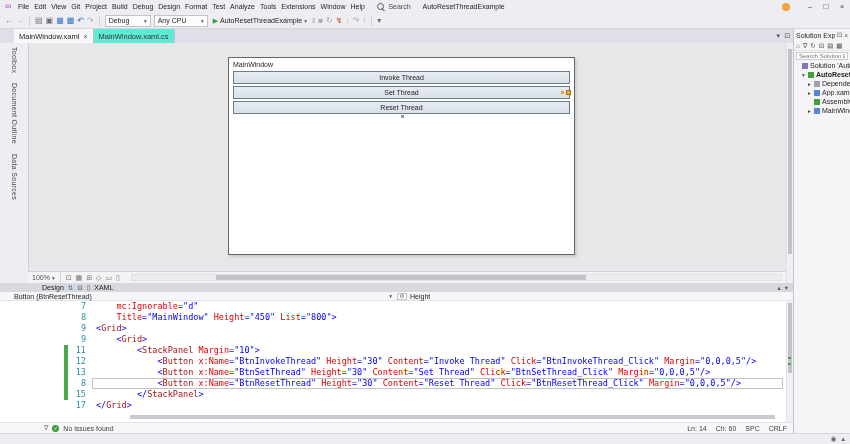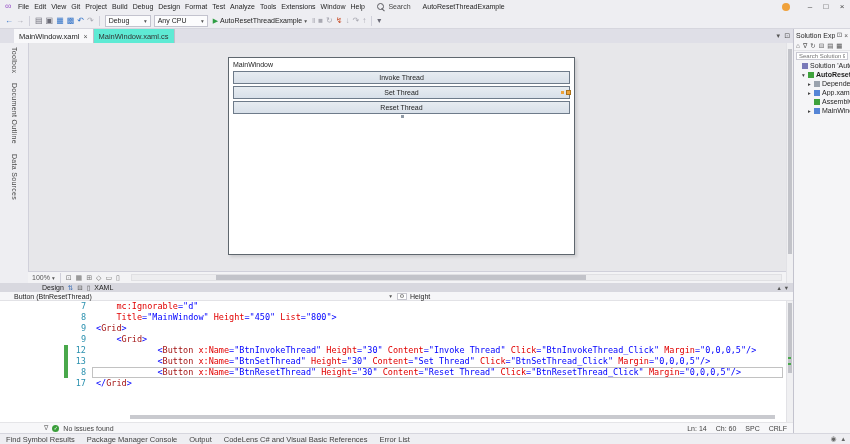--- a/index.html
+++ b/index.html
@@ -292,32 +292,42 @@
           <span class="ln">9</span>
           <span class="lc"><span class="tk-d">&lt;</span><span class="tk-e">Grid</span><span class="tk-d">&gt;</span></span>
         </div>
         <div class="code-line">
           <span class="chg"></span>
           <span class="ln">9</span>
           <span class="lc">    <span class="tk-d">&lt;</span><span class="tk-e">Grid</span><span class="tk-d">&gt;</span></span>
         </div>
         <div class="code-line">
           <span class="chg on"></span>
+          <span class="ln">11</span>
+          <span class="lc">        <span class="tk-d">&lt;</span><span class="tk-e">StackPanel</span><span class="tk-s"> </span><span class="tk-a">Margin</span><span class="tk-d">=</span><span class="tk-v">"10"</span><span class="tk-d">&gt;</span></span>
+        </div>
+        <div class="code-line">
+          <span class="chg on"></span>
           <span class="ln">12</span>
           <span class="lc">            <span class="tk-d">&lt;</span><span class="tk-e">Button</span><span class="tk-s"> </span><span class="tk-a">x:Name</span><span class="tk-d">=</span><span class="tk-v">"BtnInvokeThread"</span><span class="tk-s"> </span><span class="tk-a">Height</span><span class="tk-d">=</span><span class="tk-v">"30"</span><span class="tk-s"> </span><span class="tk-a">Content</span><span class="tk-d">=</span><span class="tk-v">"Invoke Thread"</span><span class="tk-s"> </span><span class="tk-a">Click</span><span class="tk-d">=</span><span class="tk-v">"BtnInvokeThread_Click"</span><span class="tk-s"> </span><span class="tk-a">Margin</span><span class="tk-d">=</span><span class="tk-v">"0,0,0,5"</span><span class="tk-d">/&gt;</span></span>
         </div>
         <div class="code-line">
           <span class="chg on"></span>
           <span class="ln">13</span>
           <span class="lc">            <span class="tk-d">&lt;</span><span class="tk-e">Button</span><span class="tk-s"> </span><span class="tk-a">x:Name</span><span class="tk-d">=</span><span class="tk-v">"BtnSetThread"</span><span class="tk-s"> </span><span class="tk-a">Height</span><span class="tk-d">=</span><span class="tk-v">"30"</span><span class="tk-s"> </span><span class="tk-a">Content</span><span class="tk-d">=</span><span class="tk-v">"Set Thread"</span><span class="tk-s"> </span><span class="tk-a">Click</span><span class="tk-d">=</span><span class="tk-v">"BtnSetThread_Click"</span><span class="tk-s"> </span><span class="tk-a">Margin</span><span class="tk-d">=</span><span class="tk-v">"0,0,0,5"</span><span class="tk-d">/&gt;</span></span>
         </div>
         <div class="code-line current">
           <span class="chg on"></span>
           <span class="ln">8</span>
           <span class="lc">            <span class="tk-d">&lt;</span><span class="tk-e">Button</span><span class="tk-s"> </span><span class="tk-a">x:Name</span><span class="tk-d">=</span><span class="tk-v">"BtnResetThread"</span><span class="tk-s"> </span><span class="tk-a">Height</span><span class="tk-d">=</span><span class="tk-v">"30"</span><span class="tk-s"> </span><span class="tk-a">Content</span><span class="tk-d">=</span><span class="tk-v">"Reset Thread"</span><span class="tk-s"> </span><span class="tk-a">Click</span><span class="tk-d">=</span><span class="tk-v">"BtnResetThread_Click"</span><span class="tk-s"> </span><span class="tk-a">Margin</span><span class="tk-d">=</span><span class="tk-v">"0,0,0,5"</span><span class="tk-d">/&gt;</span></span>
+        </div>
+        <div class="code-line">
+          <span class="chg on"></span>
+          <span class="ln">15</span>
+          <span class="lc">        <span class="tk-d">&lt;/</span><span class="tk-e">StackPanel</span><span class="tk-d">&gt;</span></span>
         </div>
         <div class="code-line">
           <span class="chg"></span>
           <span class="ln">17</span>
           <span class="lc"><span class="tk-d">&lt;/</span><span class="tk-e">Grid</span><span class="tk-d">&gt;</span></span>
         </div>
       </div>
     <div class="editor-hscroll"></div>
   </div>
   <div class="editor-vscroll">
@@ -332,27 +342,20 @@
     <span>No issues found</span>
     <div class="ss-right">
       <span>Ln: 14</span>
       <span>Ch: 60</span>
       <span>SPC</span>
       <span>CRLF</span>
     </div>
   </div>
 
   <div class="bottombar">
-    <div style="display:flex">
-        <span class="btab">Find Symbol Results</span>
-        <span class="btab">Package Manager Console</span>
-        <span class="btab">Output</span>
-        <span class="btab">CodeLens C# and Visual Basic References</span>
-        <span class="btab">Error List</span>
-      </div>
     <div class="bb-icons">
       <span>◉</span>
       <span>▴</span>
     </div>
   </div>
 
   <div class="solution-explorer">
     <div class="se-header">
       <span class="se-title">Solution Explorer</span>
       <span class="se-hicon">⊡</span>

